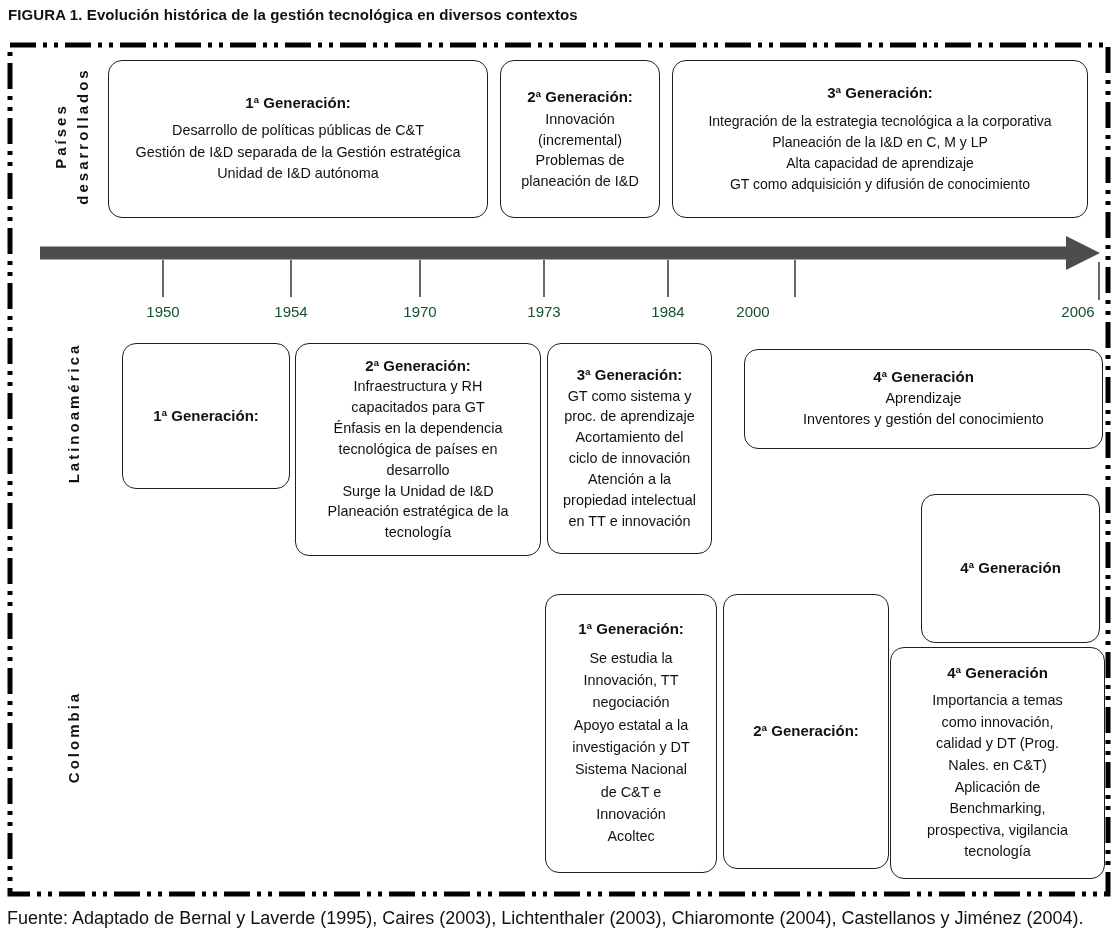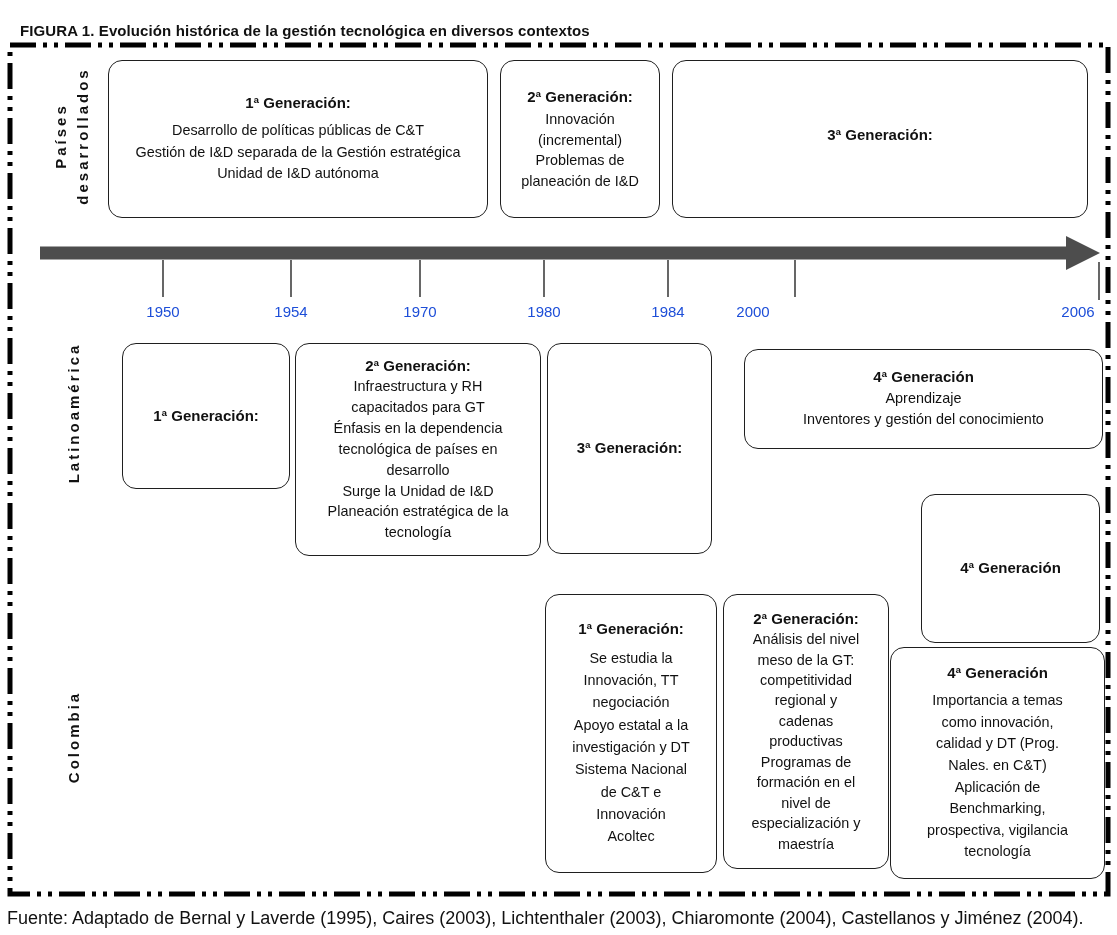--- a/index.html
+++ b/index.html
@@ -1,34 +1,33 @@
 <!DOCTYPE html>
 <html><head>
 <meta charset="utf-8">
 <style>
   html,body{margin:0;padding:0;background:#fff;}
   body{
     width:1117px;height:935px;position:relative;overflow:hidden;
     font-family:"Liberation Sans","DejaVu Sans",sans-serif;color:#111;
   }
   .fig-title{
-    position:absolute;left:20px;top:6px;font-size:15px;font-weight:bold;
+    position:absolute;left:8px;top:6px;font-size:15px;font-weight:bold;
     letter-spacing:0.1px;
-    margin-top:16px;
   }
   .canvas-svg{position:absolute;left:0;top:0;}
   .box{
     position:absolute;background:#fff;border:1.6px solid #1f1f1f;border-radius:14px;
     display:flex;flex-direction:column;align-items:center;justify-content:center;
     text-align:center;padding:6px 6px;box-sizing:border-box;
   }
   .box-title{font-weight:bold;font-size:15px;line-height:1.35;margin-bottom:7px;}
   .box-body{font-size:14.4px;line-height:1.5;white-space:pre-line;}
   .year{
-    position:absolute;top:303px;width:64px;text-align:center;font-size:15px;color:#1d4ed8;
+    position:absolute;top:303px;width:64px;text-align:center;font-size:15px;color:#14532d;
   }
   .vlabel{
     position:absolute;font-weight:bold;font-size:15px;letter-spacing:3px;
     white-space:pre-line;text-align:center;line-height:1.45;
     transform:translate(-50%,-50%) rotate(-90deg);
   }
   .source{
     position:absolute;left:7px;top:908px;font-size:18px;color:#111;
   }
 </style>
@@ -52,21 +51,21 @@
     <line x1="544" y1="260" x2="544" y2="297"></line>
     <line x1="668" y1="260" x2="668" y2="297"></line>
     <line x1="795" y1="260" x2="795" y2="297"></line>
     <line x1="1099" y1="262" x2="1099" y2="300"></line>
   </g>
 </svg>
 
 <div class="year" style="left:131px">1950</div>
 <div class="year" style="left:259px">1954</div>
 <div class="year" style="left:388px">1970</div>
-<div class="year" style="left:512px">1980</div>
+<div class="year" style="left:512px">1973</div>
 <div class="year" style="left:636px">1984</div>
 <div class="year" style="left:721px">2000</div>
 <div class="year" style="left:1046px">2006</div>
 
 <div class="vlabel" style="left:72px;top:136px">Países
 desarrollados</div>
 <div class="vlabel" style="left:74px;top:413px">Latinoamérica</div>
 <div class="vlabel" style="left:74px;top:737px">Colombia</div>
 
 <div class="box" style="left:108px;top:60px;width:380px;height:158px">
@@ -77,38 +76,49 @@
 </div>
 <div class="box" style="left:500px;top:60px;width:160px;height:158px">
   <div class="box-title" style="margin-bottom:2px">2ª Generación:</div>
   <div class="box-body" style="line-height:1.42">Innovación
 (incremental)
 Problemas de
 planeación de I&amp;D</div>
 </div>
 <div class="box" style="left:672px;top:60px;width:416px;height:158px">
   <div class="box-title">3ª Generación:</div>
+  <div class="box-body" style="font-size:14px">Integración de la estrategia tecnológica a la corporativa
+Planeación de la I&amp;D en C, M y LP
+Alta capacidad de aprendizaje
+GT como adquisición y difusión de conocimiento</div>
 </div>
 
 <div class="box" style="left:122px;top:343px;width:168px;height:146px">
   <div class="box-title" style="margin-bottom:0">1ª Generación:</div>
 </div>
 <div class="box" style="left:295px;top:343px;width:246px;height:213px">
   <div class="box-title" style="margin-bottom:0">2ª Generación:</div>
   <div class="box-body" style="line-height:1.45">Infraestructura y RH
 capacitados para GT
 Énfasis en la dependencia
 tecnológica de países en
 desarrollo
 Surge la Unidad de I&amp;D
 Planeación estratégica de la
 tecnología</div>
 </div>
 <div class="box" style="left:547px;top:343px;width:165px;height:211px">
   <div class="box-title" style="margin-bottom:0">3ª Generación:</div>
+  <div class="box-body" style="line-height:1.45">GT como sistema y
+proc. de aprendizaje
+Acortamiento del
+ciclo de innovación
+Atención a la
+propiedad intelectual
+en TT e innovación</div>
 </div>
 <div class="box" style="left:744px;top:349px;width:359px;height:100px">
   <div class="box-title" style="margin-bottom:0">4ª Generación</div>
   <div class="box-body">Aprendizaje
 Inventores y gestión del conocimiento</div>
 </div>
 
 <div class="box" style="left:921px;top:494px;width:179px;height:149px">
   <div class="box-title" style="margin-bottom:0">4ª Generación</div>
 </div>
@@ -120,31 +130,20 @@
 negociación
 Apoyo estatal a la
 investigación y DT
 Sistema Nacional
 de C&amp;T e
 Innovación
 Acoltec</div>
 </div>
 <div class="box" style="left:723px;top:594px;width:166px;height:275px">
   <div class="box-title" style="margin-bottom:0">2ª Generación:</div>
-  <div class="box-body" style="line-height:1.42">Análisis del nivel
-meso de la GT:
-competitividad
-regional y
-cadenas
-productivas
-Programas de
-formación en el
-nivel de
-especialización y
-maestría</div>
 </div>
 <div class="box" style="left:890px;top:647px;width:215px;height:232px">
   <div class="box-title">4ª Generación</div>
   <div class="box-body" style="line-height:1.5">Importancia a temas
 como innovación,
 calidad y DT (Prog.
 Nales. en C&amp;T)
 Aplicación de
 Benchmarking,
 prospectiva, vigilancia

